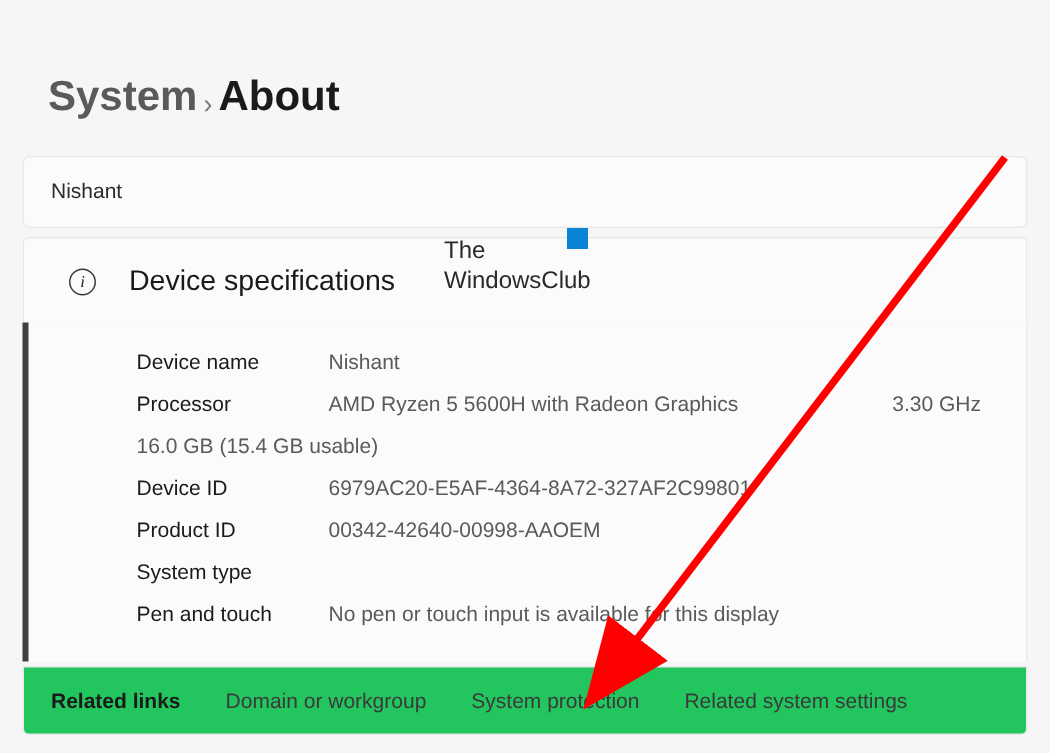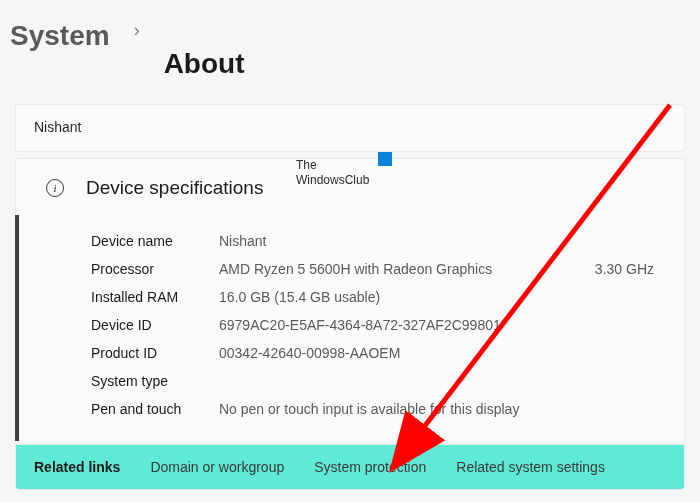--- a/index.html
+++ b/index.html
@@ -11,23 +11,23 @@
     body {
       background: #f6f6f6;
       width: 700px;
       height: 502px;
       overflow: hidden;
       color: #1a1a1a;
       position: relative;
     }
     .breadcrumb {
       display: flex;
-      align-items: flex-start;
-      gap: 24px;
-      padding: 20px 10px 24px;
+      align-items: flex-end;
+      gap: 4px;
+      padding: 20px 32px 24px;
     }
     .breadcrumb-parent {
       font-size: 28px;
       font-weight: 600;
       color: #5a5a5a;
     }
     .breadcrumb-chevron {
       font-size: 18px;
       color: #7a7a7a;
     }
@@ -107,42 +107,42 @@
       color: #5a5a5a;
       flex: 1;
     }
     .spec-extra {
       color: #5a5a5a;
       text-align: left;
     }
     .related-links {
       margin: 3px 15px 0;
       padding: 14px 18px;
-      background: #5eead4;
+      background: #22c55e;
       border: 1px solid #e9e9e9;
       border-radius: 0 0 4px 4px;
       display: flex;
       align-items: center;
       gap: 30px;
       font-size: 14px;
       text-align: right;
     }
     .related-title {
       color: #1a1a1a;
       font-weight: 600;
     }
     .related-link {
       color: #3a3a3a;
       cursor: pointer;
     }
     .watermark {
       position: absolute;
       top: 158px;
       left: 296px;
-      font-size: 12px;
+      font-size: 16px;
       line-height: 1.25;
       color: #2a2a2a;
       z-index: 5;
     }
     .watermark-square {
       position: absolute;
       top: 152px;
       left: 378px;
       width: 14px;
       height: 14px;
@@ -181,21 +181,20 @@
   <div class="spec-row">
     <span class="spec-label">Device name</span>
     <span class="spec-value">Nishant</span>
   </div>
   <div class="spec-row">
     <span class="spec-label">Processor</span>
     <span class="spec-value">AMD Ryzen 5 5600H with Radeon Graphics</span>
     <span class="spec-extra">3.30 GHz</span>
   </div>
   <div class="spec-row">
-    <span class="spec-label">Installed RAM</span>
     <span class="spec-value">16.0 GB (15.4 GB usable)</span>
   </div>
   <div class="spec-row">
     <span class="spec-label">Device ID</span>
     <span class="spec-value">6979AC20-E5AF-4364-8A72-327AF2C99801</span>
   </div>
   <div class="spec-row">
     <span class="spec-label">Product ID</span>
     <span class="spec-value">00342-42640-00998-AAOEM</span>
   </div>

